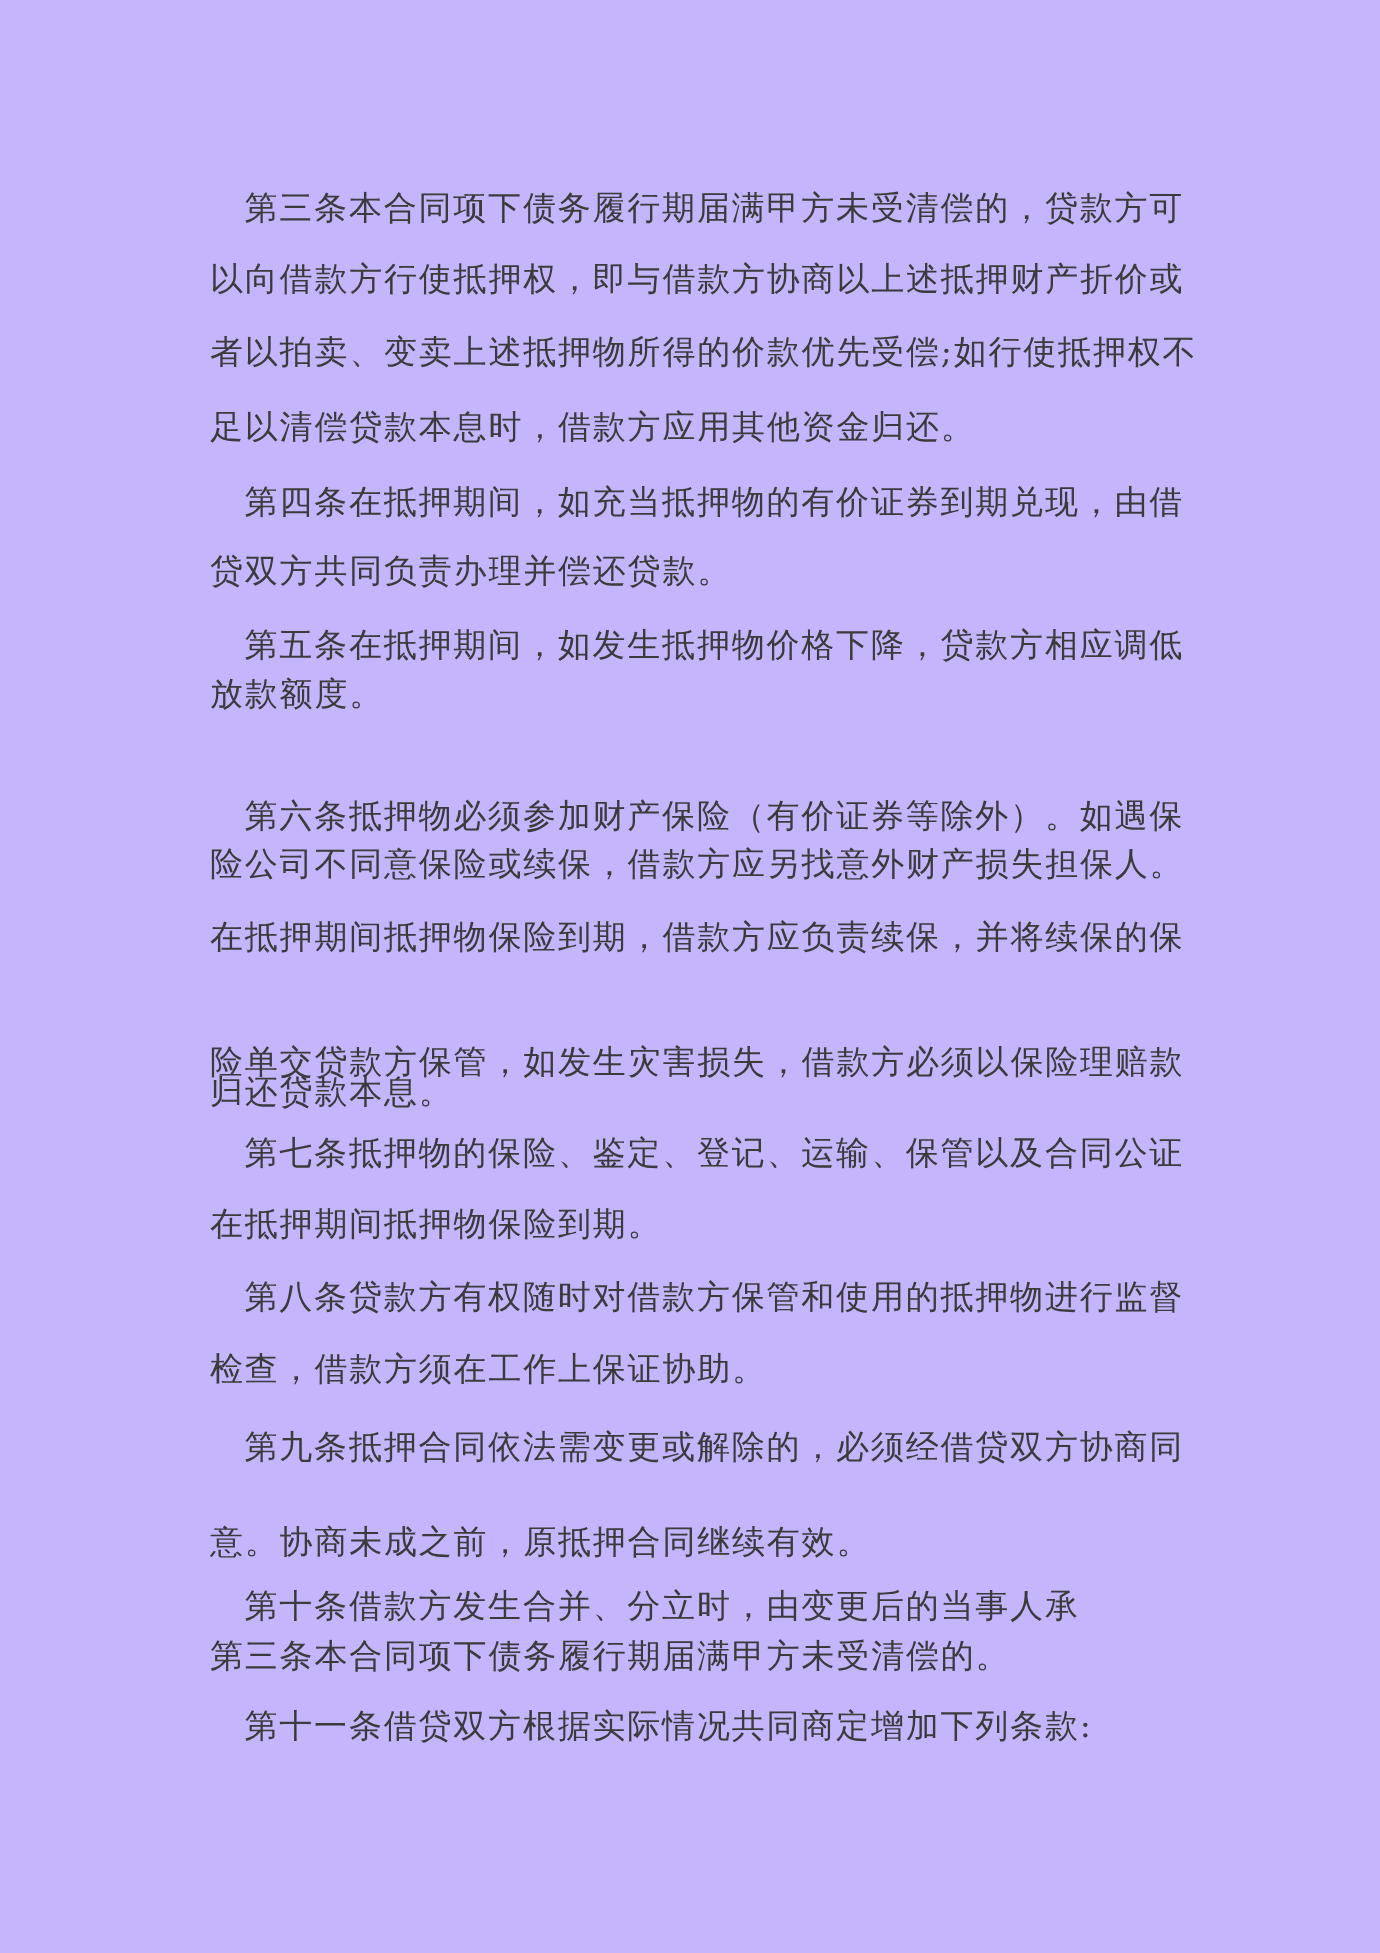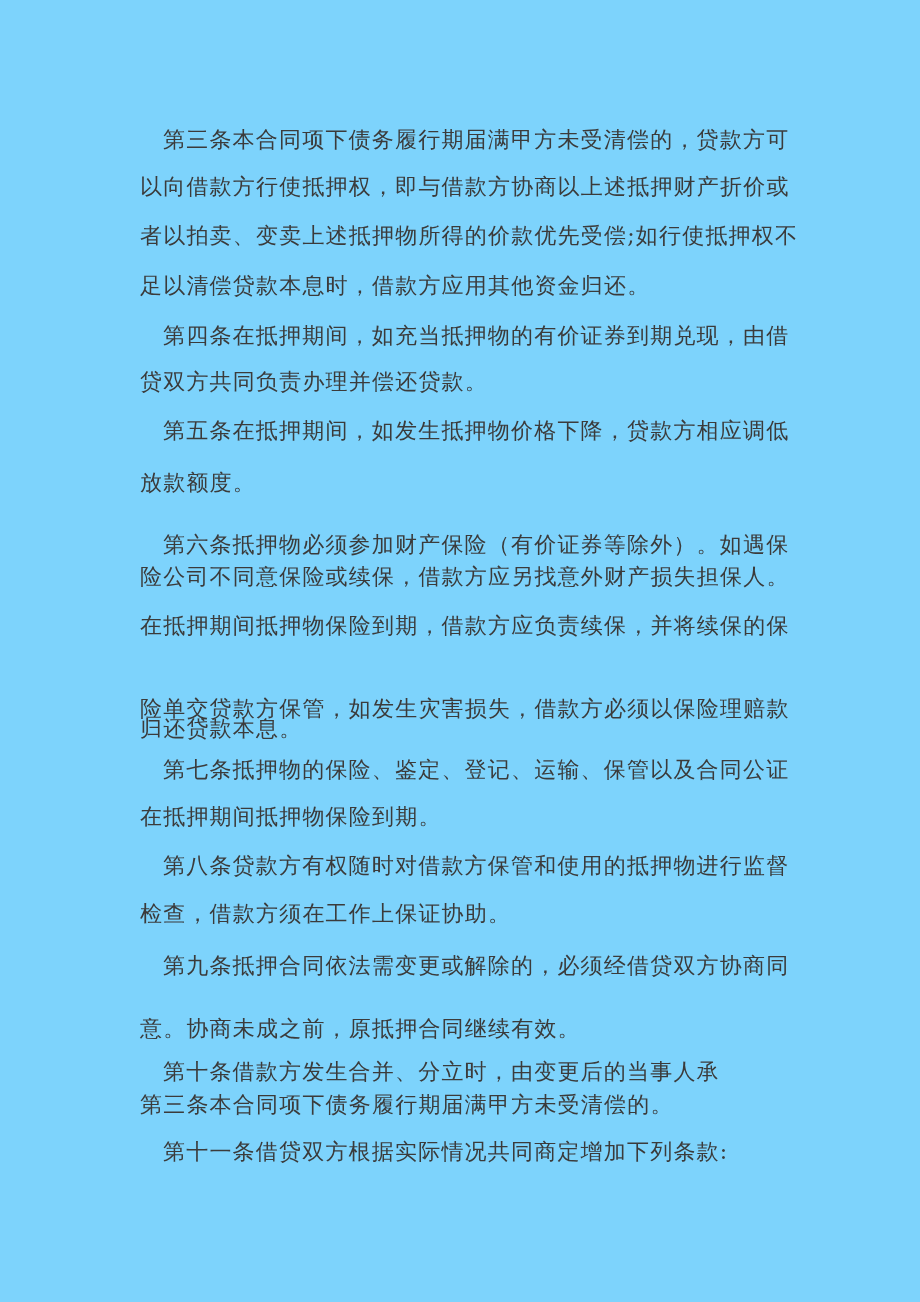--- a/index.html
+++ b/index.html
@@ -14,21 +14,21 @@
       overflow: hidden;
       font-family: "DejaVu Serif", "Liberation Serif", serif;
       color: #3a3a3a;
     }
     .page {
       position: absolute;
       left: 0;
       top: 0;
       width: 920px;
       height: 1302px;
-      background: #7dd3fc;
+      background: #c4b5fd;
     }
     .line {
       position: absolute;
       left: 140px;
       width: 660px;
       font-size: 22px;
       line-height: 26px;
       height: 26px;
       white-space: nowrap;
       letter-spacing: 1.2px;
@@ -50,21 +50,21 @@
     <div class="line" style="top:273px">足以清偿贷款本息时，借款方应用其他资金归还。</div>
   </div>
 
   <div>
     <div class="line indent" style="top:323px">第四条在抵押期间，如充当抵押物的有价证券到期兑现，由借</div>
     <div class="line" style="top:369px">贷双方共同负责办理并偿还贷款。</div>
   </div>
 
   <div>
     <div class="line indent" style="top:418px">第五条在抵押期间，如发生抵押物价格下降，贷款方相应调低</div>
-    <div class="line" style="top:470px">放款额度。</div>
+    <div class="line" style="top:451px">放款额度。</div>
   </div>
 
   <div>
     <div class="line indent" style="top:532px">第六条抵押物必须参加财产保险（有价证券等除外）。如遇保</div>
     <div class="line" style="top:564px">险公司不同意保险或续保，借款方应另找意外财产损失担保人。</div>
     <div class="line" style="top:613px">在抵押期间抵押物保险到期，借款方应负责续保，并将续保的保</div>
     <div class="line" style="top:696px">险单交贷款方保管，如发生灾害损失，借款方必须以保险理赔款</div>
     <div class="line" style="top:716px">归还贷款本息。</div>
   </div>
 

